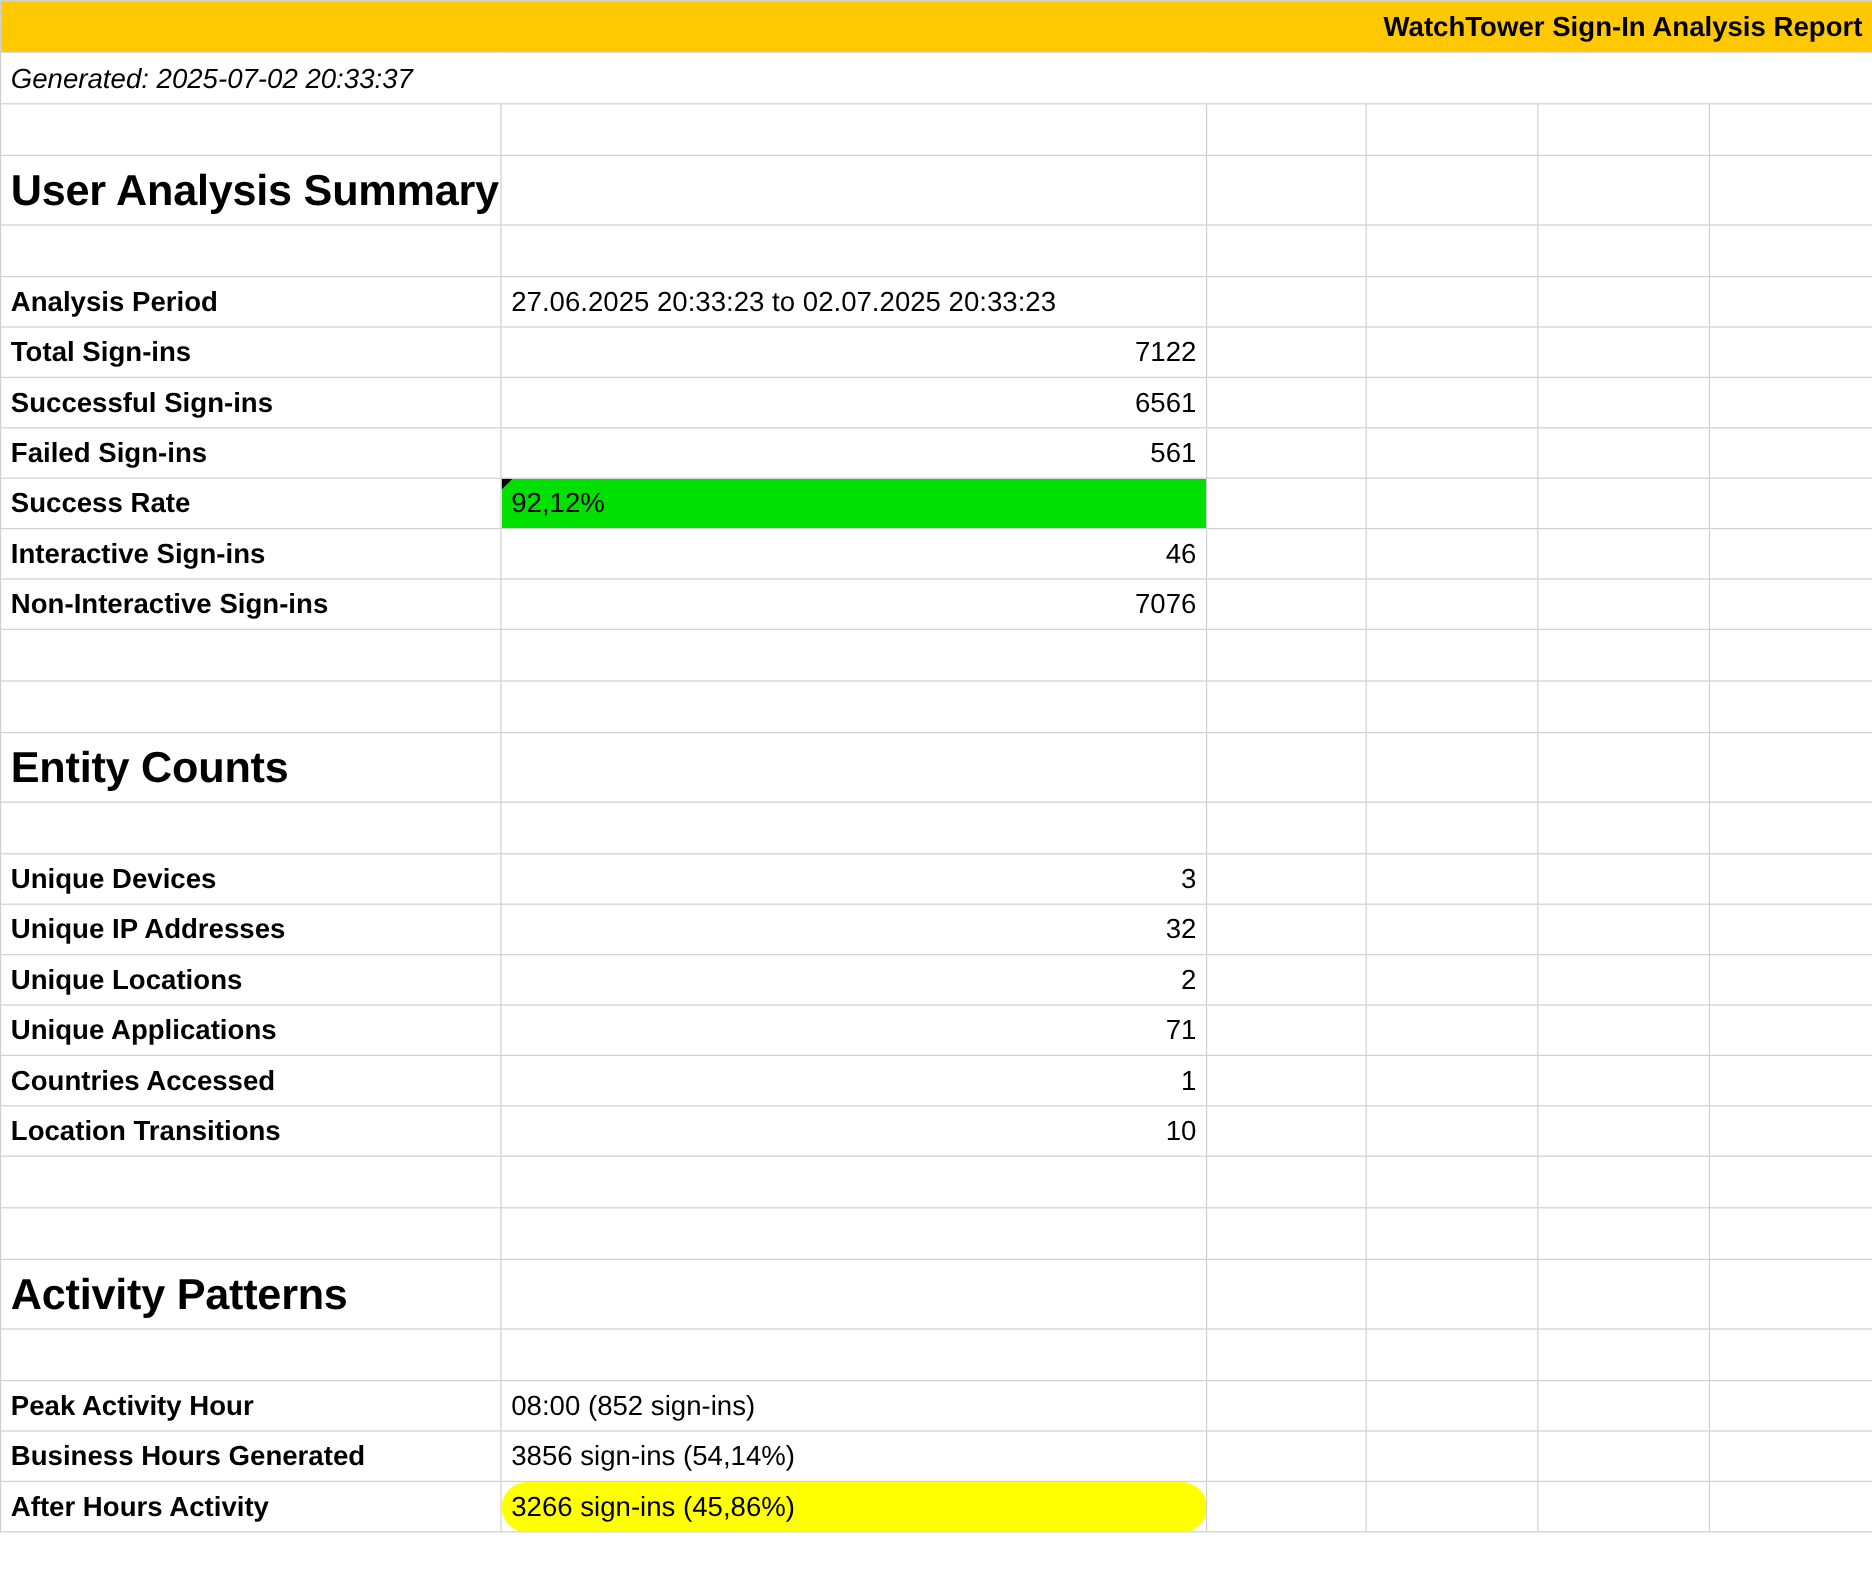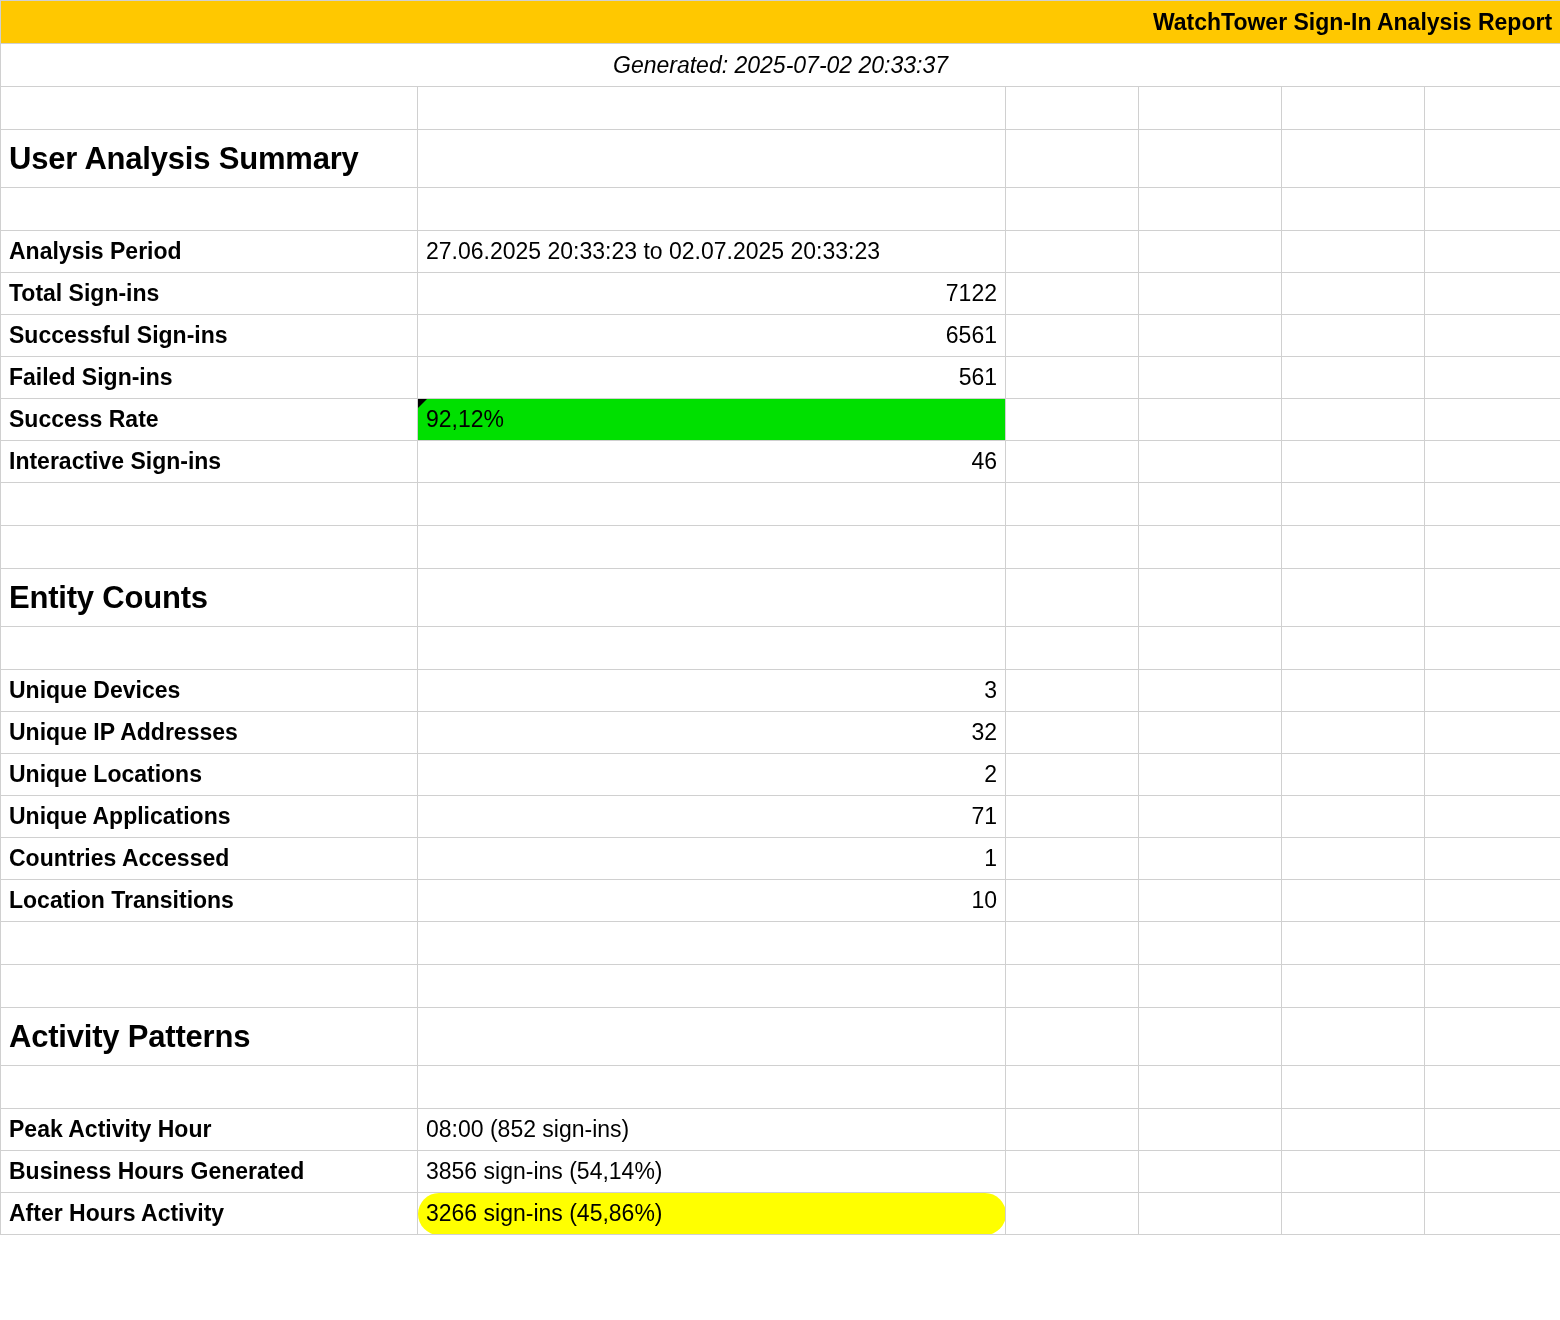--- a/index.html
+++ b/index.html
@@ -41,25 +41,24 @@
     border: 1px solid #d0d0d0;
     font-size: 37px;
     font-weight: bold;
     text-align: right;
     height: 62px;
     padding: 0;
   }
   .subtitle-row td {
     font-size: 25px;
     font-style: italic;
-    text-align: center;
     height: 43px;
   }
   .section-row td.section {
-    font-size: 31px;
+    font-size: 36px;
     font-weight: bold;
     height: 57px;
     letter-spacing: -0.2px;
   }
   td.label {
     font-weight: bold;
     font-size: 23.5px;
   }
   td.value-num {
     text-align: right;
@@ -175,20 +174,28 @@
       <td></td>
     </tr>
     <tr class="h-small">
       <td class="label">Interactive Sign-ins</td>
       <td class="value-num">46</td>
       <td></td>
       <td></td>
       <td></td>
       <td></td>
     </tr>
+    <tr class="h-small">
+      <td class="label">Non-Interactive Sign-ins</td>
+      <td class="value-num">7076</td>
+      <td></td>
+      <td></td>
+      <td></td>
+      <td></td>
+    </tr>
 
     <tr class="spacer">
       <td></td>
       <td></td>
       <td></td>
       <td></td>
       <td></td>
       <td></td>
     </tr>
     <tr class="spacer">

